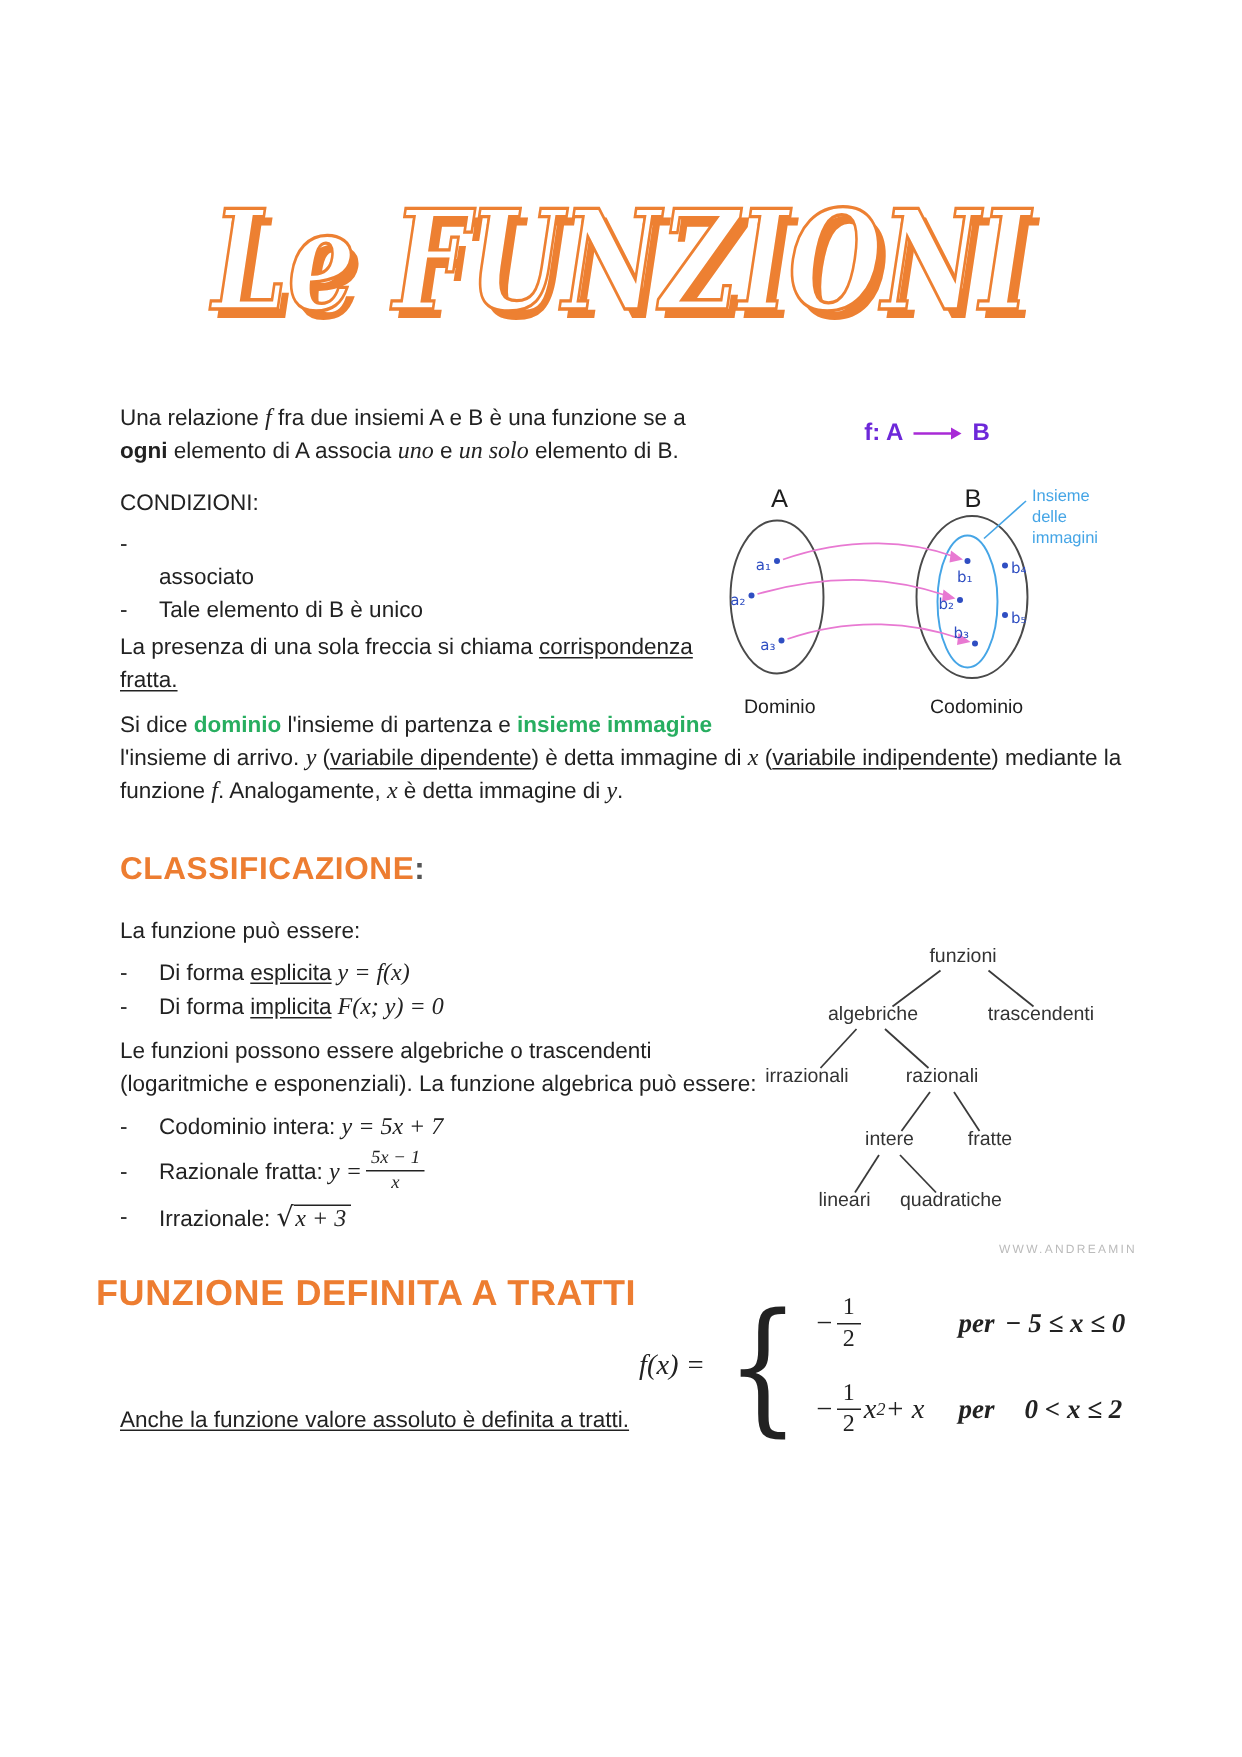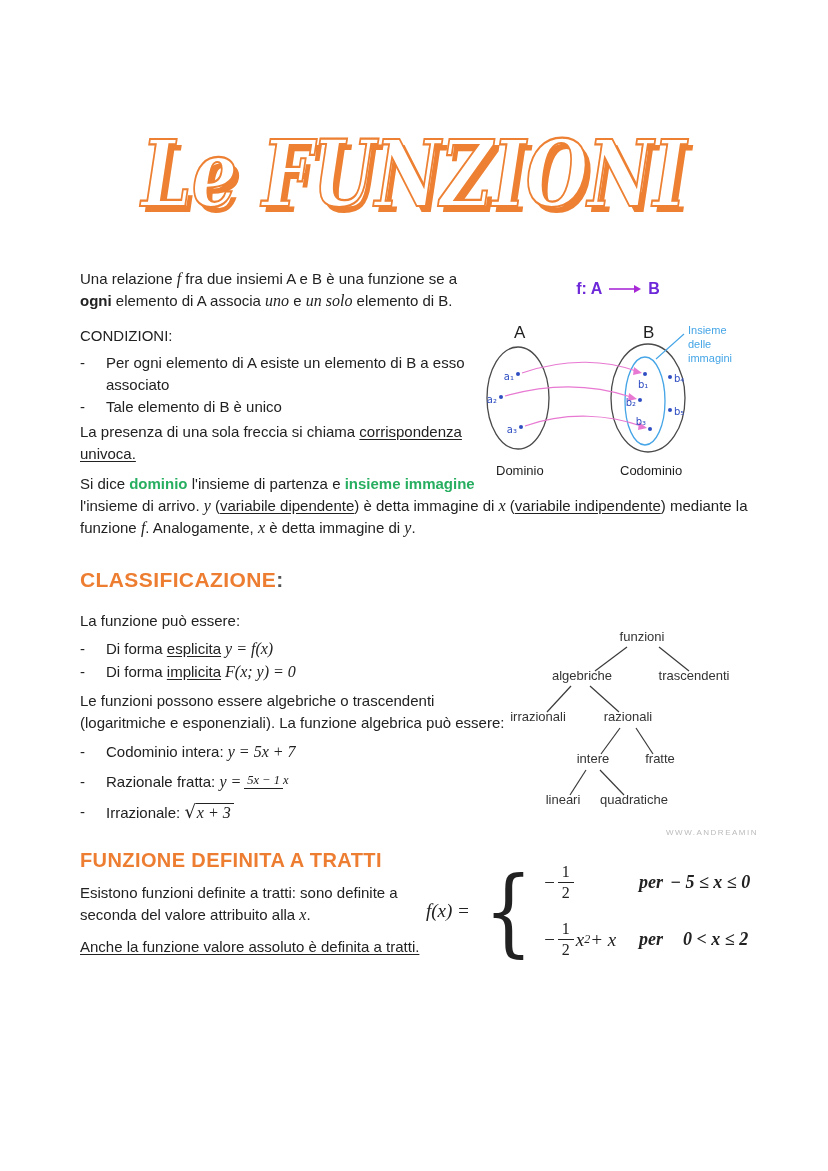--- a/index.html
+++ b/index.html
@@ -16,21 +16,21 @@
   .heading .colon{color:#555;font-weight:700;}
   
   .title-svg{position:absolute;left:0;top:104px;}
   .title-shadow{fill:#ED8032;font-family:"DejaVu Serif",serif;font-style:italic;font-weight:bold;}
   .title-main{fill:#ffffff;stroke:#ED8032;stroke-width:2.2px;font-family:"DejaVu Serif",serif;
               font-style:italic;font-weight:bold;}
   
   .li{display:flex;}
   .dash{width:26px;flex:none;}
   
-  .frac{display:inline-flex;flex-direction:row;text-align:center;vertical-align:middle;
+  .frac{display:inline-flex;flex-direction:column;text-align:center;vertical-align:middle;
         margin:0 3px;transform:translateY(-2px);font-size:12.5px;line-height:1.25;}
   .frac .num{border-bottom:1.2px solid #222;padding:0 3px;}
   
   .sqrt-sign{font-family:"DejaVu Sans",sans-serif;font-size:18px;font-style:normal;}
   .sqrt-body{border-top:1.5px solid #222;padding:0 3px 0 1px;}
   
   .map-formula{position:absolute;left:0;top:8px;width:300px;display:flex;justify-content:center;
                align-items:center;gap:6px;color:#6d28d9;font-size:16px;font-weight:600;}
   .map-svg{position:absolute;left:0;top:0;}
   .set-ellipse{fill:none;stroke:#4a4a4a;stroke-width:1.3;}
@@ -75,31 +75,31 @@
   <div class="blk" style="left:80px;top:268px;width:430px">
     <span>Una relazione </span><span class="mi">f</span><span> fra due insiemi A e B è una funzione se a</span><br>
     <b>ogni</b><span> elemento di A associa </span><span class="mi">uno</span><span> e </span><span class="mi">un solo</span><span> elemento di B.</span>
   </div>
 
   <div class="blk" style="left:80px;top:325px">CONDIZIONI:</div>
 
   <div class="blk" style="left:80px;top:352px;width:430px">
     <div class="li">
       <span class="dash">-</span>
-      <div><span>Per ogni elemento di A esiste un elemento di B a esso</span><br><span>associato</span></div>
+      <div><br><span>associato</span></div>
     </div>
     <div class="li">
       <span class="dash">-</span>
       <div><span>Tale elemento di B è unico</span></div>
     </div>
   </div>
 
   <div class="blk" style="left:80px;top:421px;width:430px">
     <span>La presenza di una sola freccia si chiama </span><u>corrispondenza</u><br>
-    <u>univoca.</u>
+    <u>fratta.</u>
   </div>
 
   <div class="blk" style="left:80px;top:473px;width:742px">
     <span>Si dice </span><span class="green">dominio</span><span> l'insieme di partenza e </span><span class="green">insieme immagine</span><br>
     <span>l'insieme di arrivo. </span><span class="mi">y</span><span> (</span><u>variabile dipendente</u><span>) è detta immagine di </span><span class="mi">x</span><span> (</span><u>variabile indipendente</u><span>) mediante la</span><br>
     <span>funzione </span><span class="mi">f</span><span>. Analogamente, </span><span class="mi">x</span><span> è detta immagine di </span><span class="mi">y</span><span>.</span>
   </div>
 
   <div class="blk" style="left:468px;top:270px;width:300px;height:222px">
     <div class="map-formula">
@@ -203,26 +203,22 @@
     <text class="tree-label" x="207" y="57" text-anchor="middle">trascendenti</text>
     <text class="tree-label" x="51" y="98" text-anchor="middle">irrazionali</text>
     <text class="tree-label" x="141" y="98" text-anchor="middle">razionali</text>
     <text class="tree-label" x="106" y="140" text-anchor="middle">intere</text>
     <text class="tree-label" x="173" y="140" text-anchor="middle">fratte</text>
     <text class="tree-label" x="76" y="181" text-anchor="middle">lineari</text>
     <text class="tree-label" x="147" y="181" text-anchor="middle">quadratiche</text>
     <text class="watermark" x="225" y="212" text-anchor="middle">WWW.ANDREAMIN</text>
   </svg>
 
-  <div class="heading" style="left:80px;top:849px;font-size:20px">FUNZIONE DEFINITA A TRATTI</div>
-
-  <div class="blk" style="left:80px;top:882px;width:400px">
-    <span>Esistono funzioni definite a tratti: sono definite a</span><br>
-    <span>seconda del valore attribuito alla </span><span class="mi">x</span><span>.</span>
-  </div>
+  <div class="heading" style="left:64px;top:849px;font-size:24px">FUNZIONE DEFINITA A TRATTI</div>
+
 
   <div class="blk" style="left:80px;top:936px;width:420px">
     <u>Anche la funzione valore assoluto è definita a tratti.</u>
   </div>
 
   <div class="piecewise">
     <span class="mi19">f(x) =</span>
     <span class="pw-brace">{</span>
     <div class="pw-rows">
       <div class="pw-row">

